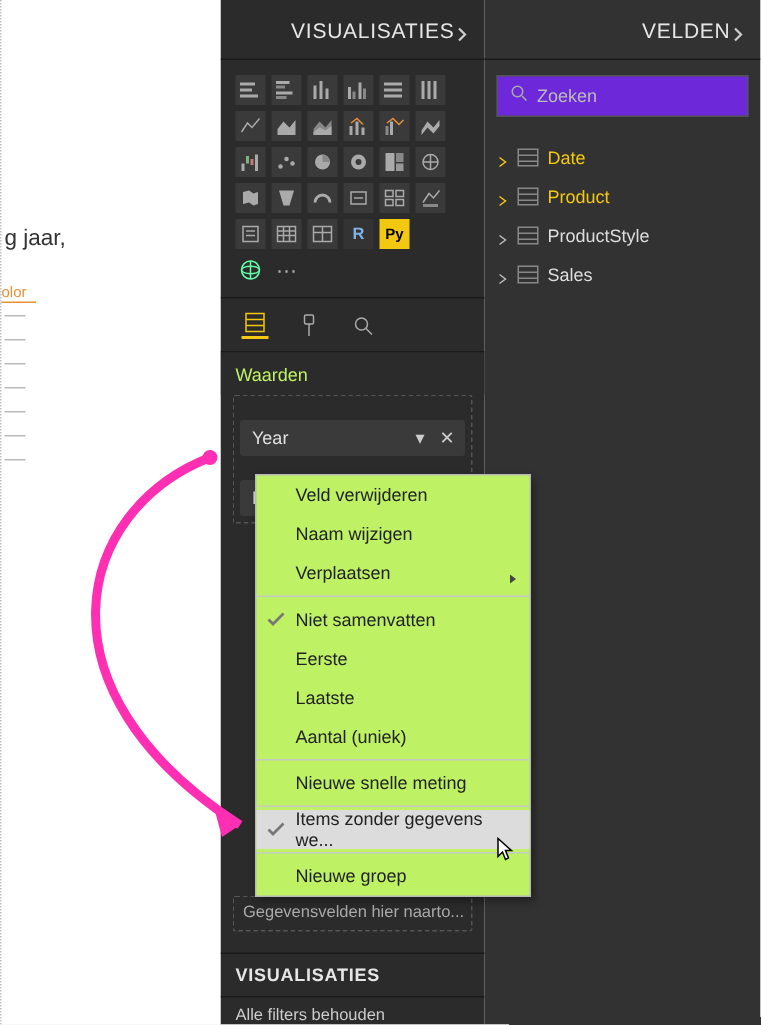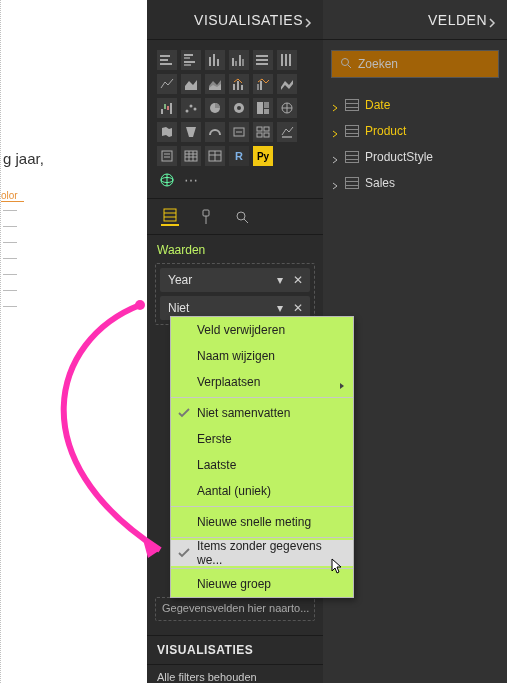--- a/index.html
+++ b/index.html
@@ -47,39 +47,39 @@
 .tab-icn.active { border-bottom: 2px solid #f2c811; padding-bottom: 2px; }
 
 .section-label { font-size: 12px; color: #bef264; padding: 8px 10px 6px 10px; background: #2b2b2b; }
 
 .well {
   margin: 0 8px; padding: 4px; border: 1px dashed #555; border-radius: 2px;
   display: flex; flex-direction: column; gap: 4px;
 }
 .field-pill {
   height: 24px; background: #3a3a3a; display: flex; align-items: center; justify-content: space-between;
-  padding: 0 4px 0 8px; font-size: 12px; color: #e0e0e0; border-radius: 2px;
+  padding: 0 4px 0 8px; font-size: 12px; color: #e0e0e0; border-radius: 2px; margin-top: 12px;
 }
 .pill-right { display: flex; gap: 2px; align-items: center; }
 .pill-btn { width: 16px; height: 16px; display:flex; align-items:center; justify-content:center; color:#ccc; font-size: 12px;}
 
 .placeholder-box {
   margin: 14px 8px 0 8px; height: 24px; border: 1px dashed #555; border-radius: 2px;
   font-size: 11px; color: #aaa; padding: 4px 6px; overflow: hidden; white-space: nowrap;
 }
 
 .drill-header {
   margin-top: 14px; height: 30px; display:flex; align-items:center; padding: 0 10px;
   font-size: 12px; font-weight: 600; color: #e6e6e6; letter-spacing: .5px;
   border-top: 1px solid #1a1a1a; border-bottom: 1px solid #1a1a1a;
 }
 .drill-sub { font-size: 11px; color: #ccc; padding: 6px 10px 0 10px; }
 
 .search-box {
-  margin: 10px 8px; height: 28px; border: 1px solid #555; background: #a16207;
+  margin: 10px 8px; height: 28px; border: 1px solid #555; background: #6d28d9;
   display: flex; align-items: center; gap: 6px; padding: 0 8px;
 }
 .search-box input {
   flex: 1; background: transparent; border: none; outline: none; color: #ddd; font-size: 12px;
 }
 .search-box input::placeholder { color: #bbb; }
 
 .field-list { padding: 4px 0; }
 .fl-item {
   height: 26px; display: flex; align-items: center; gap: 6px; padding: 0 6px 0 8px;

